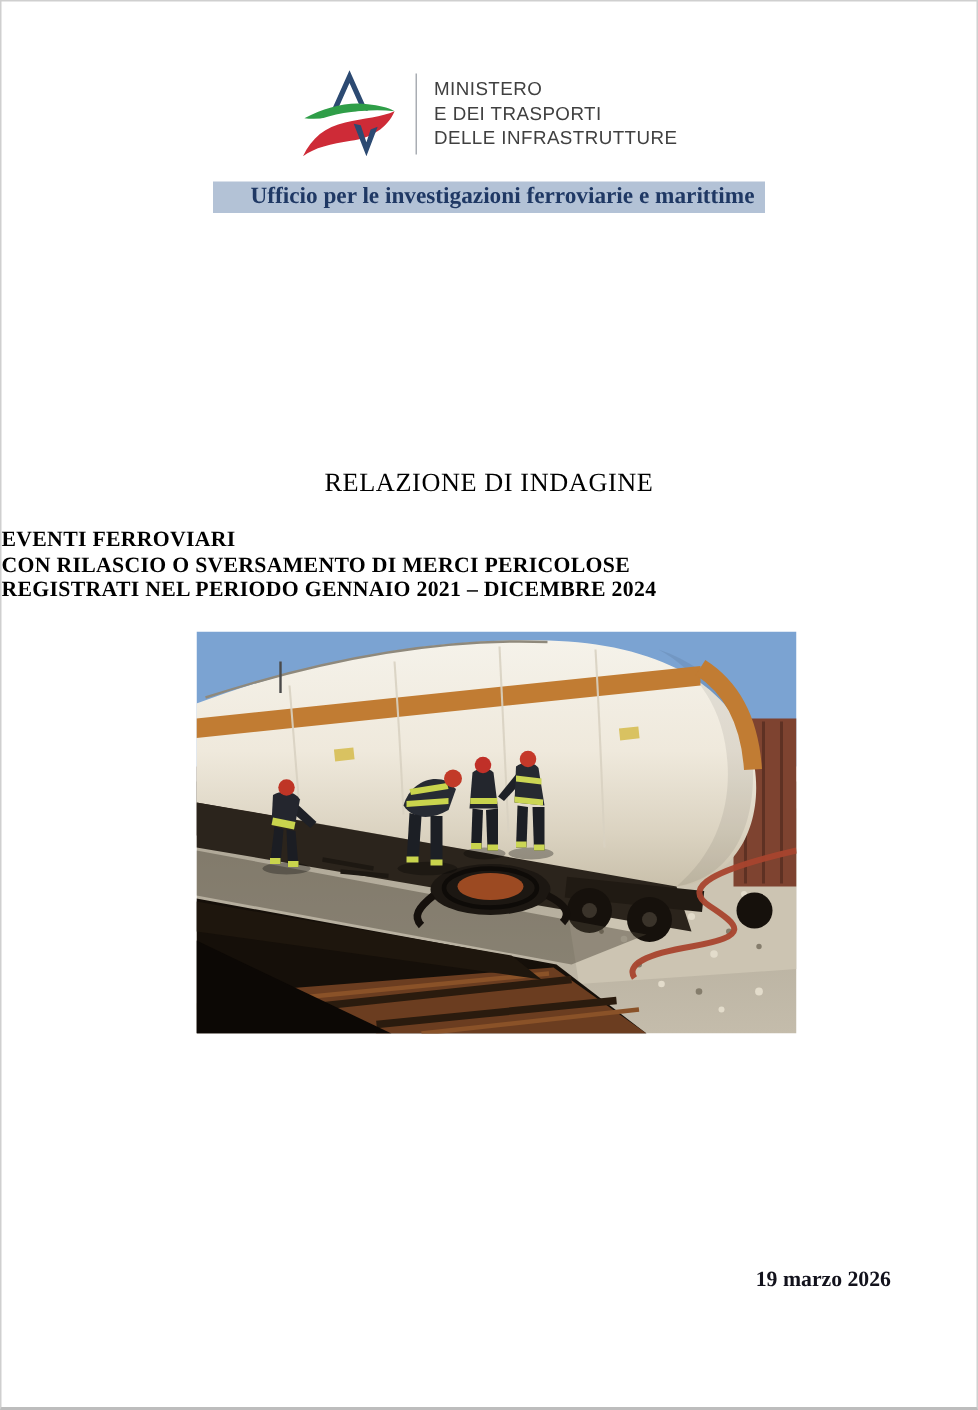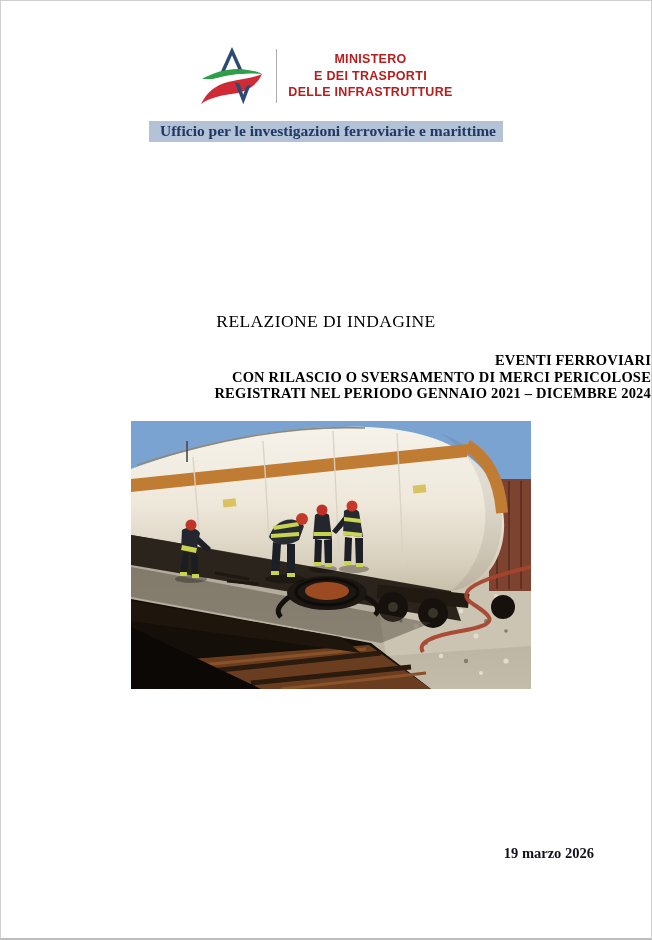--- a/index.html
+++ b/index.html
@@ -17,42 +17,42 @@
 
   
   .logo-block {
     position:absolute; top:44px; left:0; right:0;
     display:flex; justify-content:center; align-items:center; gap:11px;
   }
   .logo-mark { width:66px; height:62px; display:block; }
   .logo-sep { width:1px; height:54px; background:#a9adb3; }
   .ministry-name {
     font-family:"Liberation Sans", sans-serif;
-    font-weight:bold; font-size:12.5px; line-height:1.32;
-    color:#b91c1c; letter-spacing:.3px;text-align:center;
+    font-weight:normal; font-size:12.5px; line-height:1.32;
+    color:#404040; letter-spacing:.3px;
   }
 
   
   .banner { position:absolute; top:120px; left:0; right:0; text-align:center; }
   .banner span {
     display:inline-block;
     background:#b3c2d6; color:#1f3864;
     font-weight:bold; font-size:15.5px;
-    padding:1px 7px 2px 11px;
+    padding:1px 7px 2px 25px;
   }
 
   
   .report-title {
     position:absolute; top:310px; left:0; right:0;
     text-align:center; font-weight:normal; font-size:17.5px;
     letter-spacing:.4px; color:#000;
   }
   .report-subtitle {
     position:absolute; top:351px; left:0; right:0;
-    text-align:right; font-weight:bold; font-size:14.5px;
+    text-align:left; font-weight:bold; font-size:14.5px;
     line-height:16.5px; color:#000; letter-spacing:.2px;
   }
 
   
   .cover-photo {
     position:absolute; top:420px; left:130px;
     width:400px; height:268px; display:block;
   }
 
   

